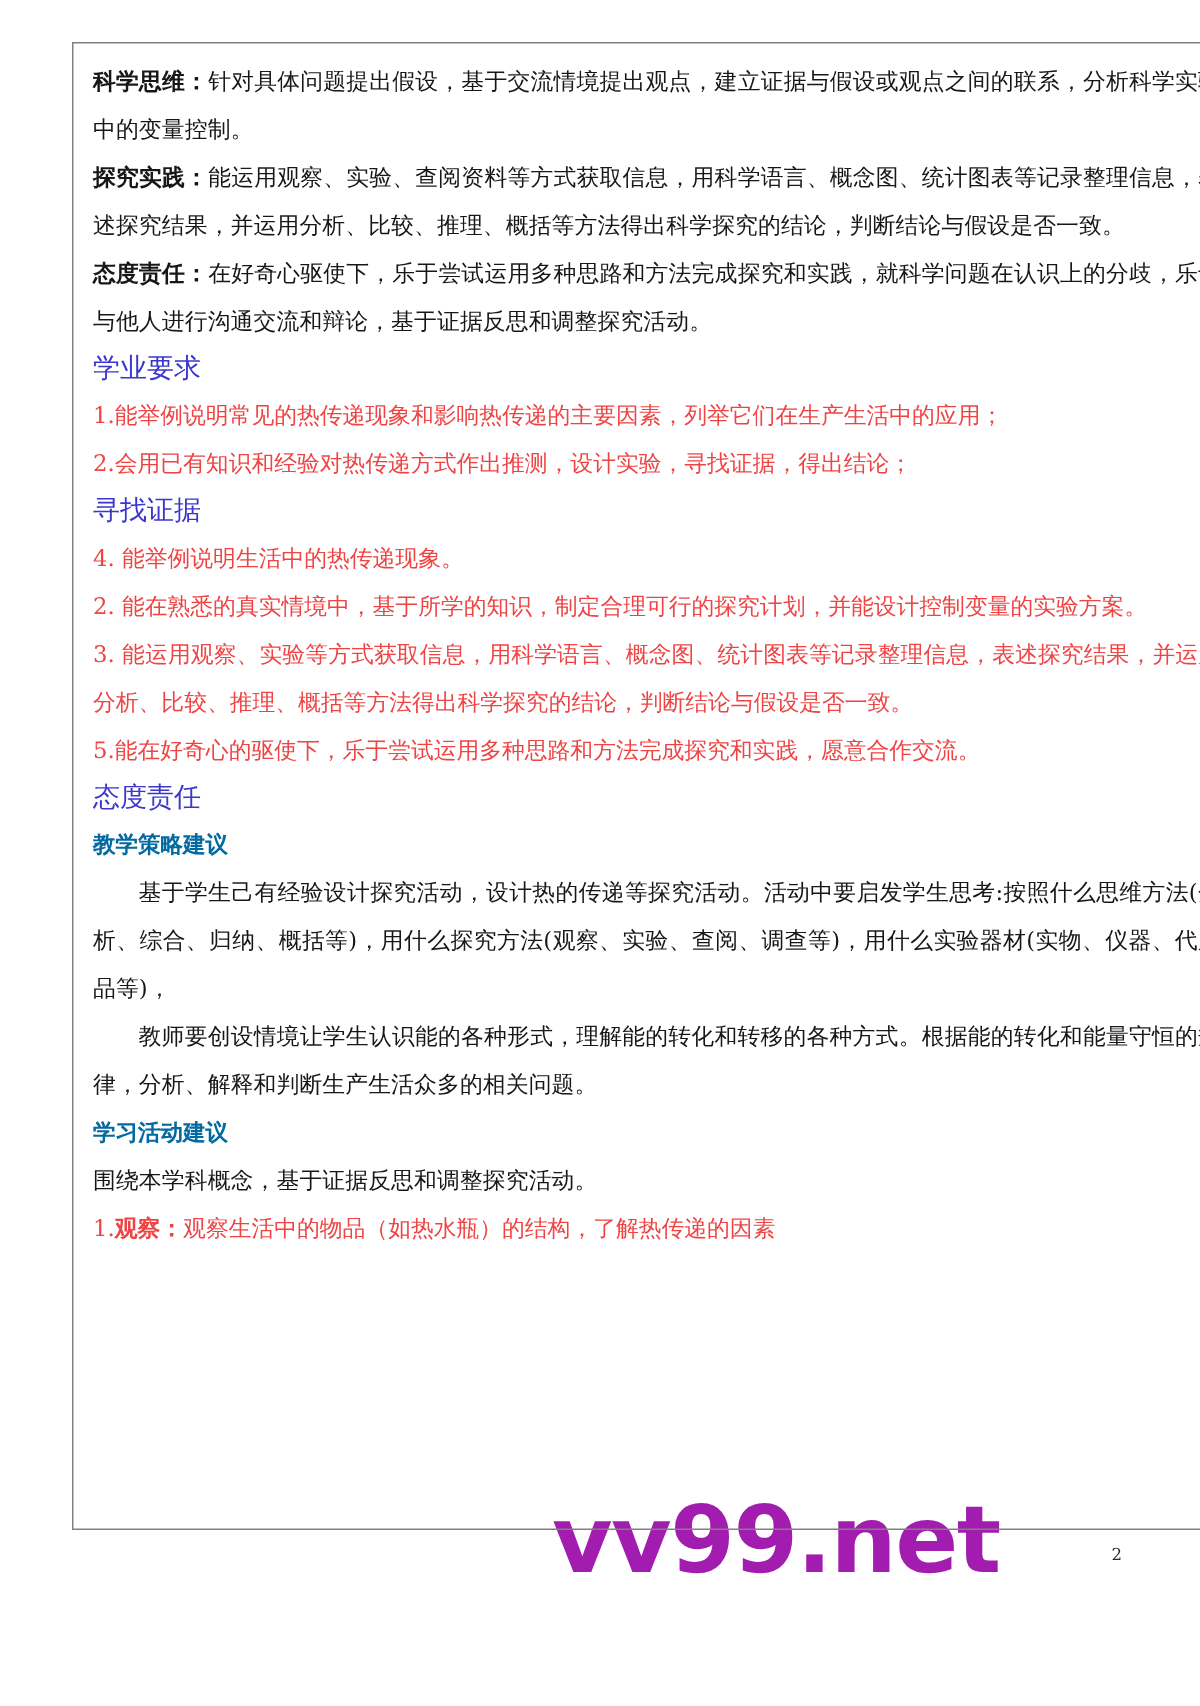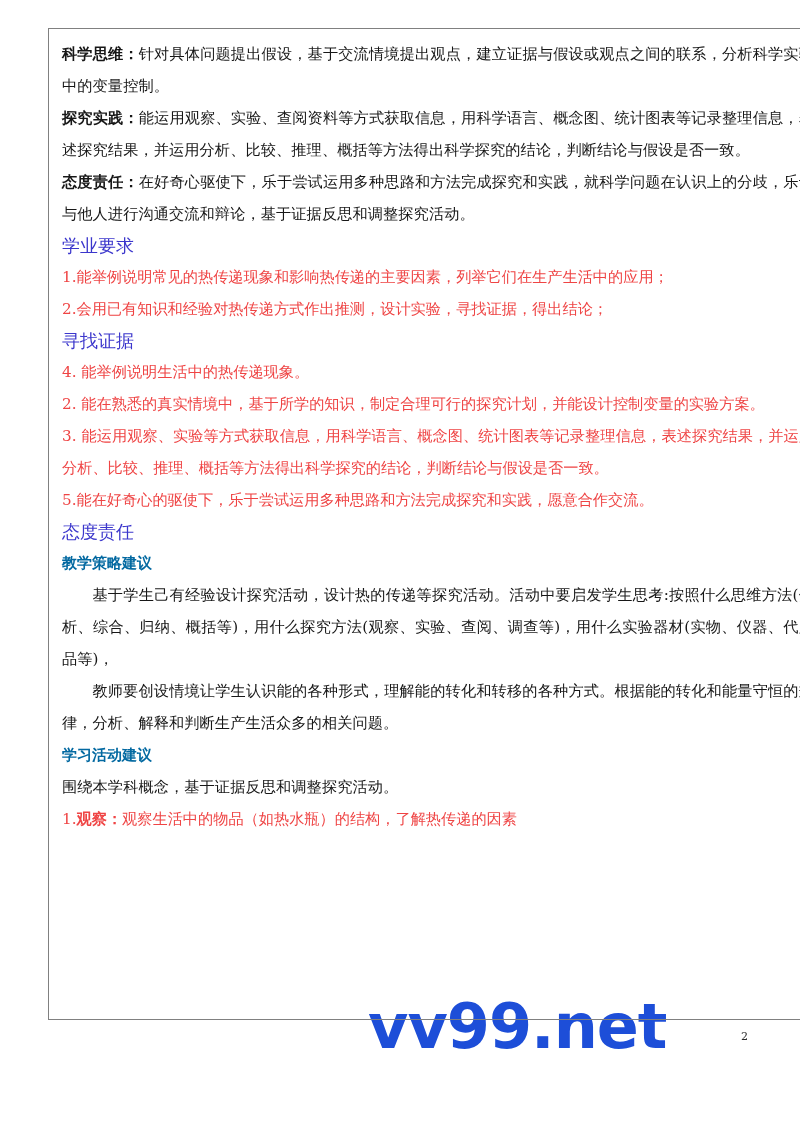--- a/index.html
+++ b/index.html
@@ -28,21 +28,21 @@
 
   
   #watermark {
     position: absolute;
     left: 368px;
     top: 990px;
     font-family: "DejaVu Sans", "Liberation Sans", sans-serif;
     font-weight: bold;
     font-size: 62px;
     letter-spacing: -1px;
-    color: #1d4ed8;
+    color: #a21caf;
     white-space: nowrap;
     z-index: 1;
     user-select: none;
   }
 
   
   #content-frame {
     position: absolute;
     left: 48px;
     top: 28px;

